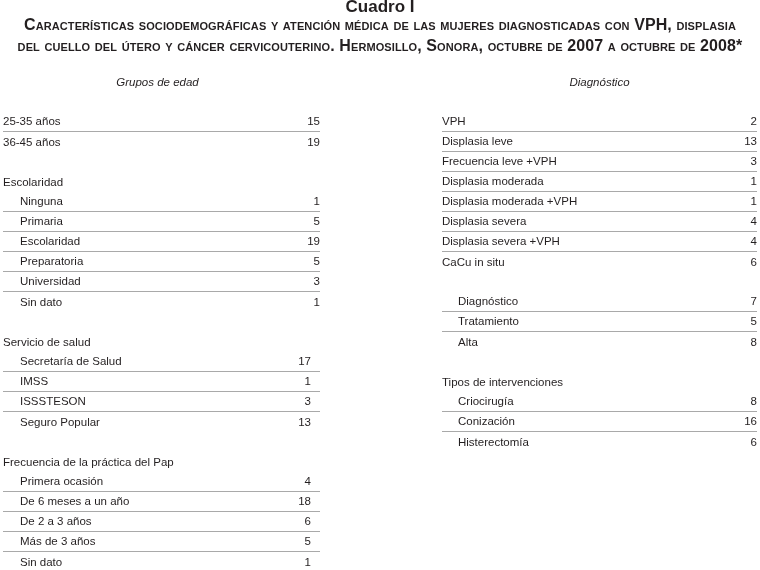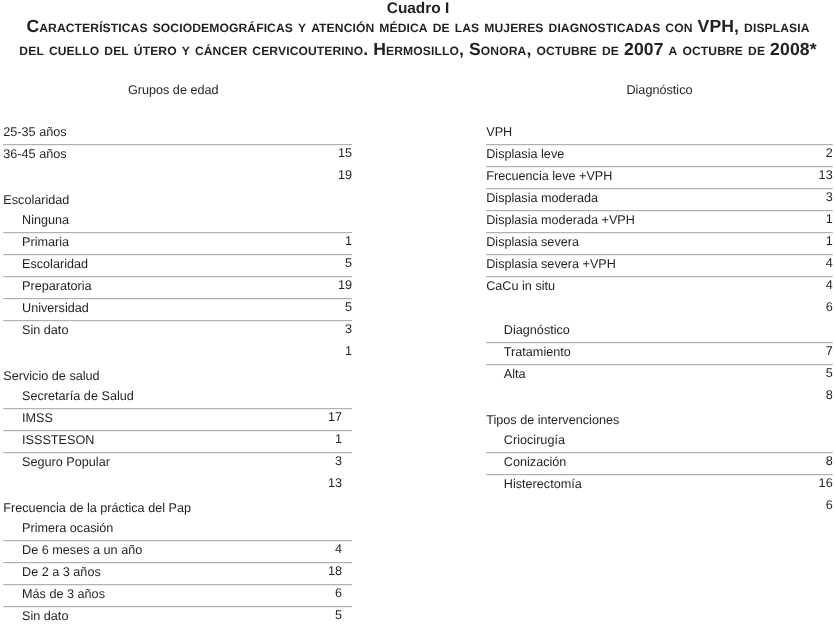--- a/index.html
+++ b/index.html
@@ -6,42 +6,43 @@
   body {
     width: 760px; height: 570px; position: relative; overflow: hidden;
     font-family: "DejaVu Sans", "Liberation Sans", sans-serif;
     color: #231f20;
   }
   .caption {
     position: absolute; left: 0; top: 0; width: 760px; text-align: center;
     font-family: "Liberation Sans", sans-serif;
   }
   .caption .label {
-    font-size: 14px; font-weight: bold; line-height: 14px; margin-top: 0px;
+    font-size: 17px; font-weight: bold; line-height: 14px; margin-top: 0px;
   }
   .caption .title {
     font-size: 16px; font-weight: bold; line-height: 20px; margin-top: 1px;
     font-variant: small-caps; letter-spacing: 0.1px;
   }
   .col {
     position: absolute; top: 72px;
     font-family: "Liberation Sans", sans-serif; font-size: 11.5px;
   }
   .col.left { left: 3px; width: 317px; }
   .col.right { left: 442px; width: 315px; }
   .col-header {
-    text-align: center; height: 20px; line-height: 20px;
+    text-align: center; font-style: italic; height: 20px; line-height: 20px;
     margin-bottom: 20px;
   }
   .col.left .col-header { width: 317px; margin-left: -4px; }
   .group { margin-bottom: 20px; }
   .group-title { height: 20px; line-height: 20px; }
   .row {
     display: flex; justify-content: space-between; height: 20px; line-height: 19px;
     box-sizing: border-box;
+    align-items: flex-end;
   }
   .row.sep { border-bottom: 1.5px solid #a9a9a9; }
   .row .lbl { white-space: nowrap; }
   .row .val { text-align: right; margin-top: 19px; }
   .indent .row .lbl { padding-left: 17px; }
   .indent-val .row .val { padding-right: 9px; }
   .right .indent .row .lbl { padding-left: 16px; }
 </style>
 </head>
 <body>

